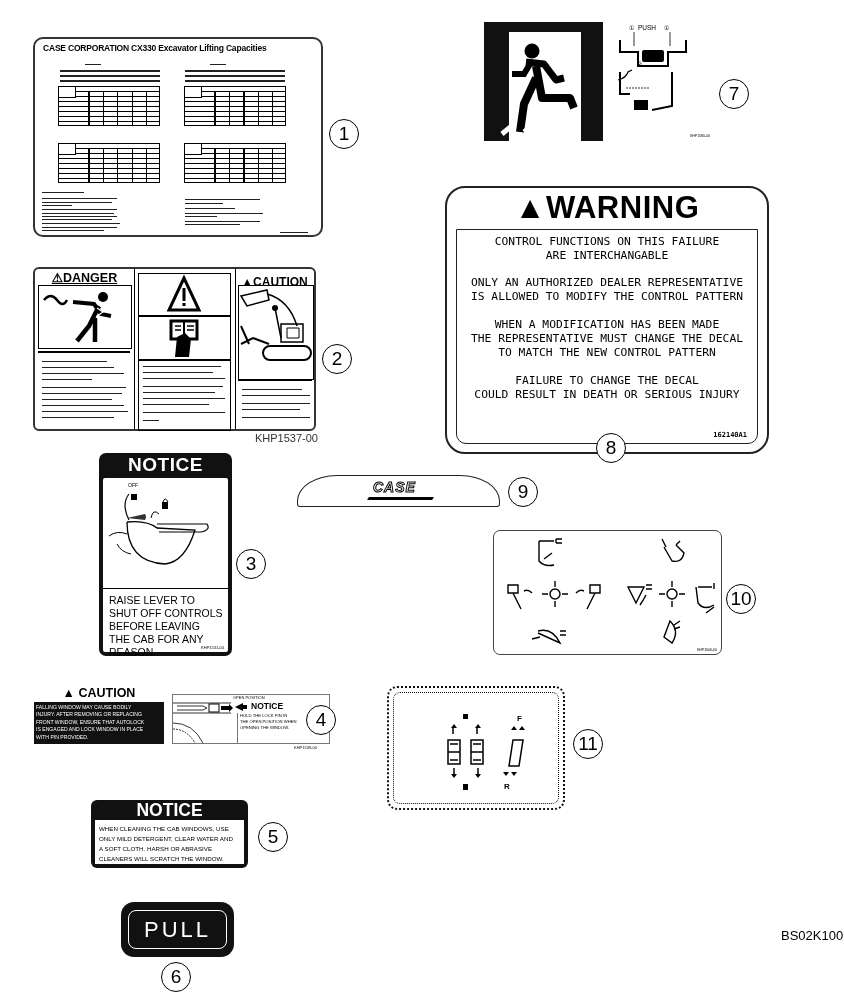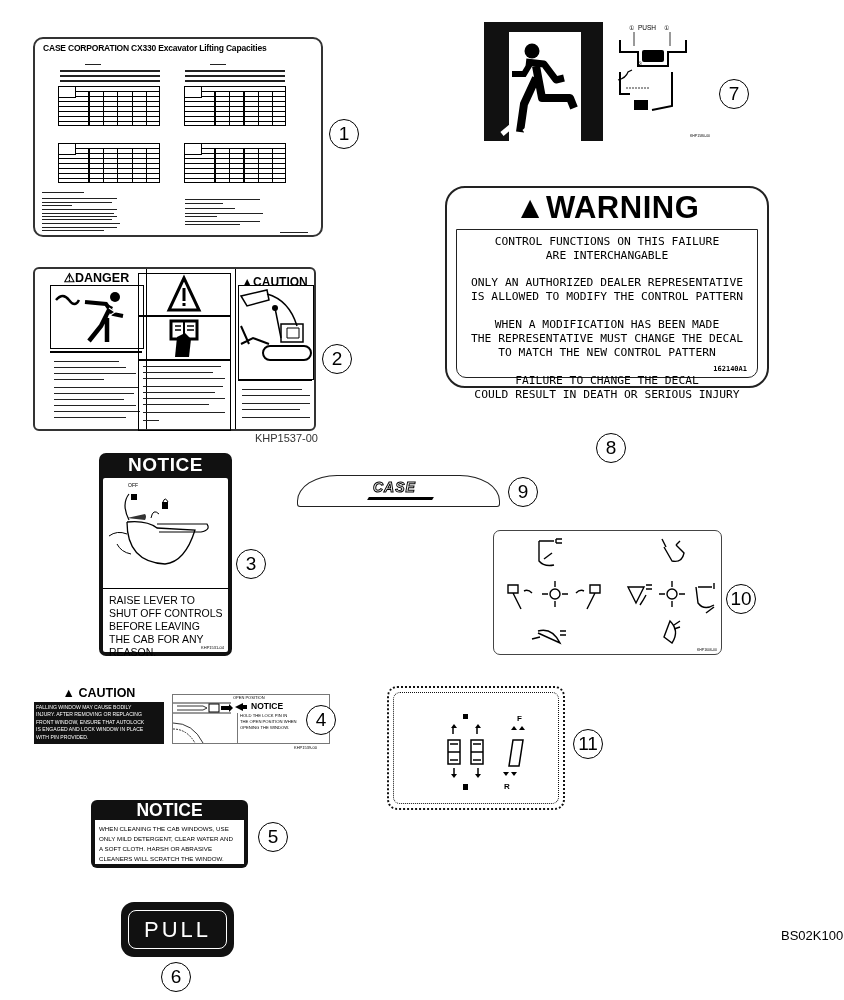--- a/index.html
+++ b/index.html
@@ -34,21 +34,21 @@
   #d4b{left:172px;top:694px;width:158px;height:50px;border:1px solid #777;box-sizing:border-box;}
   
   #d5{left:91px;top:800px;width:157px;height:68px;background:#111;border-radius:6px;}
   #d5 .hd{position:absolute;left:0;right:0;top:0;text-align:center;color:#fff;font-weight:bold;font-size:17.5px;}
   #d5 .body{position:absolute;left:4px;right:4px;top:20px;bottom:4px;background:#fff;}
   #d5 .txt{position:absolute;left:4px;top:4px;font-size:6.2px;line-height:10px;white-space:pre;}
   
   #d6{left:121px;top:902px;width:113px;height:55px;background:#111;border-radius:13px;}
   #d6 .inner{position:absolute;left:7px;top:8px;right:7px;bottom:8px;border:1.5px solid #fff;border-radius:8px;display:flex;align-items:center;justify-content:center;color:#fff;font-size:22px;letter-spacing:3px;}
   
-  #d8{left:445px;top:186px;width:324px;height:202px;border:2.5px solid #222;border-radius:20px;box-sizing:border-box;}
+  #d8{left:445px;top:186px;width:324px;height:268px;border:2.5px solid #222;border-radius:20px;box-sizing:border-box;}
   #d8 .hd{position:absolute;left:0;right:0;top:2px;text-align:center;font-weight:bold;font-size:31px;letter-spacing:0.5px;}
   #d8 .body{position:absolute;left:9px;right:9px;top:41px;bottom:8px;border:1.5px solid #222;border-radius:0 0 10px 10px;}
   #d8 .p{position:absolute;left:0;right:0;text-align:center;font-size:11.3px;line-height:14px;white-space:pre;}
   #d8 .code{position:absolute;right:10px;bottom:4px;font-size:7px;font-weight:bold;}
   
   #d9{left:297px;top:475px;width:203px;height:32px;border:1.5px solid #222;border-radius:40px 40px 3px 3px / 26px 26px 3px 3px;box-sizing:border-box;}
   
   #d10{left:493px;top:530px;width:229px;height:125px;border:1.5px solid #444;border-radius:7px;box-sizing:border-box;}
   
   #d11{left:387px;top:686px;width:178px;height:124px;border:2.5px dotted #111;border-radius:10px;box-sizing:border-box;}
@@ -102,21 +102,21 @@
   <div class="line" style="left:150px;top:169px;width:50px;height:1px;"></div>
   <div class="line" style="left:150px;top:174px;width:78px;height:1px;"></div>
   <div class="line" style="left:150px;top:177px;width:32px;height:1px;"></div>
   <div class="line" style="left:150px;top:182px;width:75px;height:1px;"></div>
   <div class="line" style="left:150px;top:185px;width:55px;height:1px;"></div>
   <div class="line" style="left:245px;top:193px;width:28px;height:1px;"></div>
 </div>
 <div class="callout" style="left:329px;top:119px;">1</div>
 
 <div id="d2" class="abs">
-  <div class="d2col" style="left:12px;width:99px;">
+  <div class="d2col" style="left:0;width:99px;text-decoration:underline;">
     <div class="hdr" style="margin-top:1px;font-size:12.5px;">⚠DANGER</div>
     <div class="abs" style="left:3px;top:16px;width:92px;height:62px;border:1.5px solid #000;">
       <svg width="92" height="62" viewBox="0 0 92 62">
         <path d="M5 14 Q12 6 18 14 T28 14" stroke="#000" stroke-width="2.5" fill="none"></path>
         <circle cx="64" cy="11" r="5" fill="#000"></circle>
         <path d="M34 16 L55 18 L62 28 L72 30" stroke="#000" stroke-width="4" fill="none"></path>
         <path d="M60 20 L50 40 L38 55 M56 32 L56 56" stroke="#000" stroke-width="4.5" fill="none"></path>
         <path d="M58 22 L64 26 L58 30 L63 34" stroke="#fff" stroke-width="1.2" fill="none"></path>
       </svg>
     </div>

